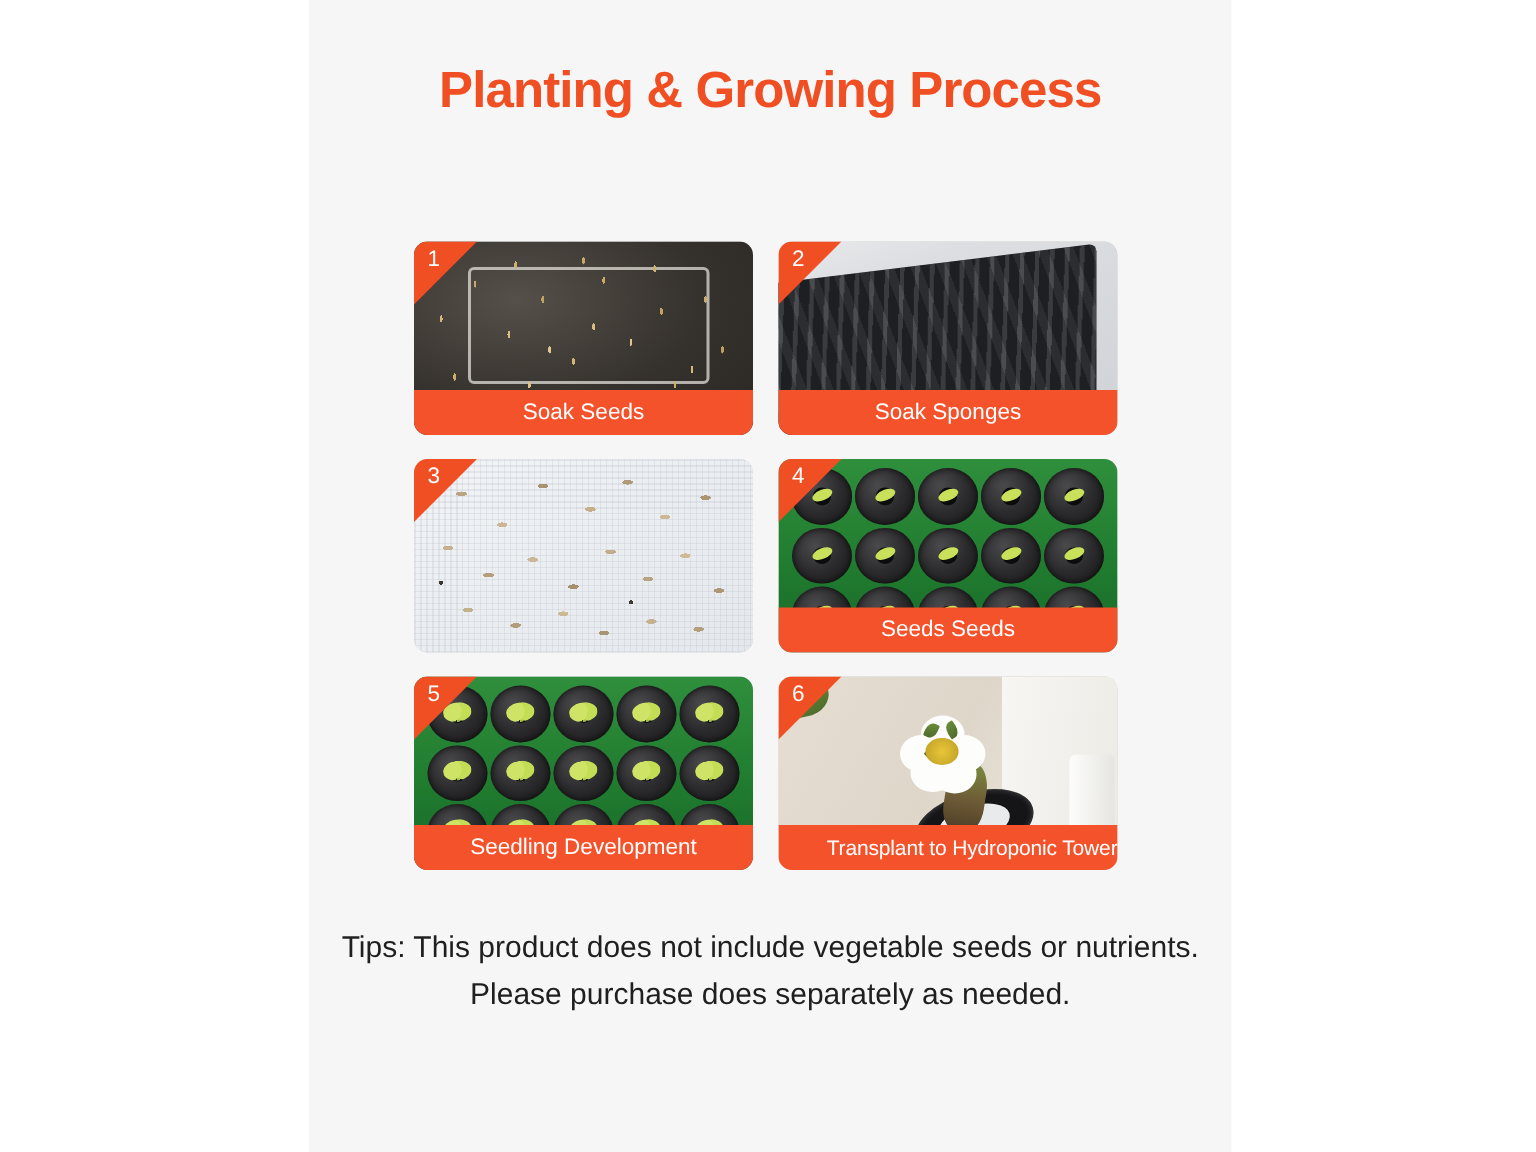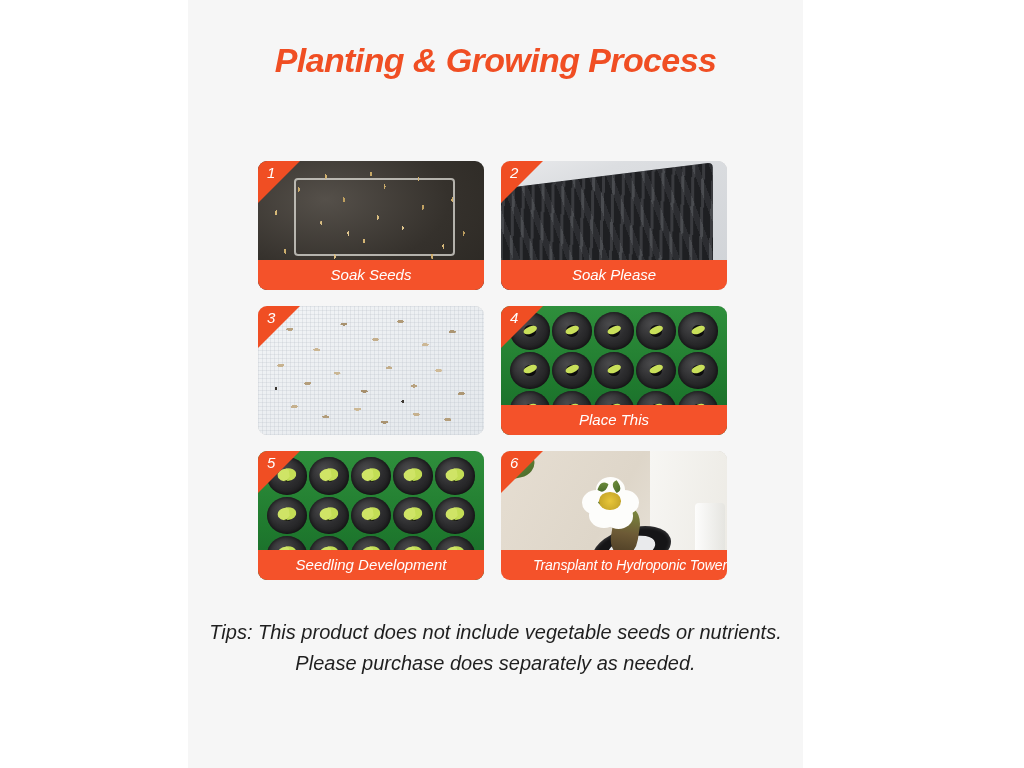--- a/index.html
+++ b/index.html
@@ -15,26 +15,25 @@
   #page {
     position: relative;
     width: 1024px;
     height: 768px;
     background: #ffffff;
   }
 
   
   #panel {
     position: absolute;
-    left: 188px;
+    left: 206px;
     top: 0;
     width: 615px;
     height: 768px;
     background: #f6f6f6;
-    font-style: italic;
   }
 
   #page-title {
     position: absolute;
     left: 0;
     top: 38px;
     width: 615px;
     text-align: center;
     font-size: 34px;
     font-weight: bold;
@@ -344,21 +343,21 @@
         <div class="card-photo photo1"></div>
         <div class="badge"></div>
         <div class="badge-num">1</div>
         <div class="card-label">Soak Seeds</div>
       </div>
 
       <div class="card">
         <div class="card-photo photo2"></div>
         <div class="badge"></div>
         <div class="badge-num">2</div>
-        <div class="card-label">Soak Please</div>
+        <div class="card-label">Soak Sponges</div>
       </div>
 
       <div class="card">
         <div class="card-photo photo3"></div>
         <div class="badge"></div>
         <div class="badge-num">3</div>
       </div>
 
       <div class="card">
         <div class="card-photo tray-green">
@@ -405,21 +404,21 @@
             <div class="plug">
                 <span class="sprout"></span>
               </div>
             <div class="plug">
                 <span class="sprout"></span>
               </div>
           </div>
         </div>
         <div class="badge"></div>
         <div class="badge-num">4</div>
-        <div class="card-label">Place This</div>
+        <div class="card-label">Seeds Seeds</div>
       </div>
 
       <div class="card">
         <div class="card-photo tray-green">
           <div class="plug-grid">
             <div class="plug">
                 <span class="sprout leafy"></span>
               </div>
             <div class="plug">
                 <span class="sprout leafy"></span>

